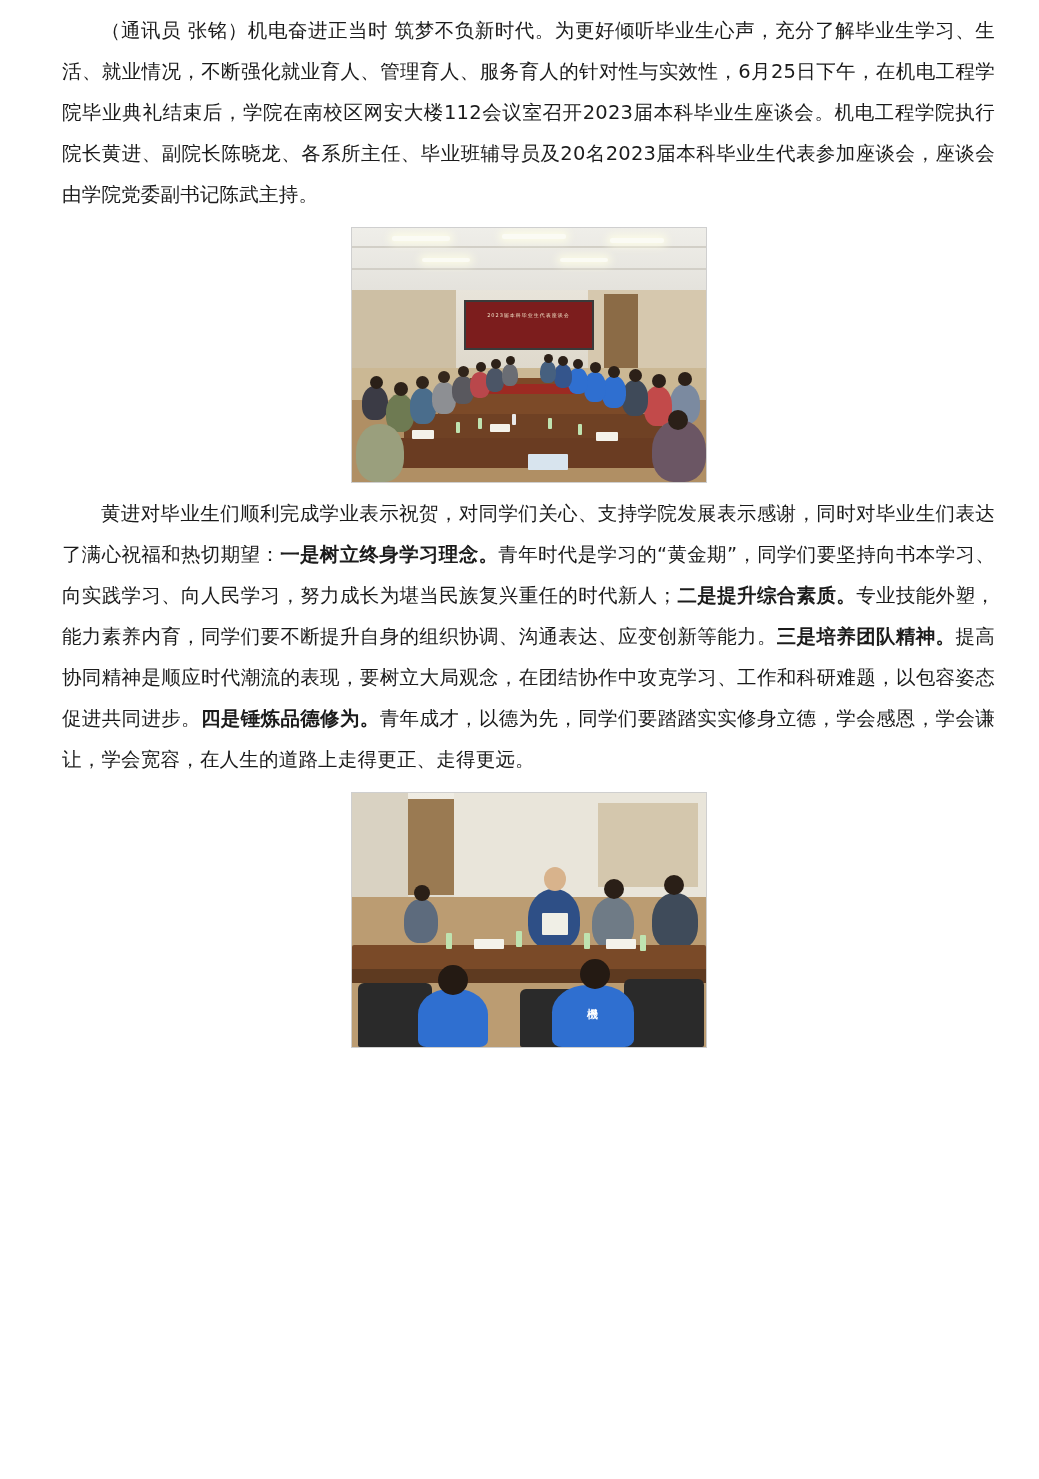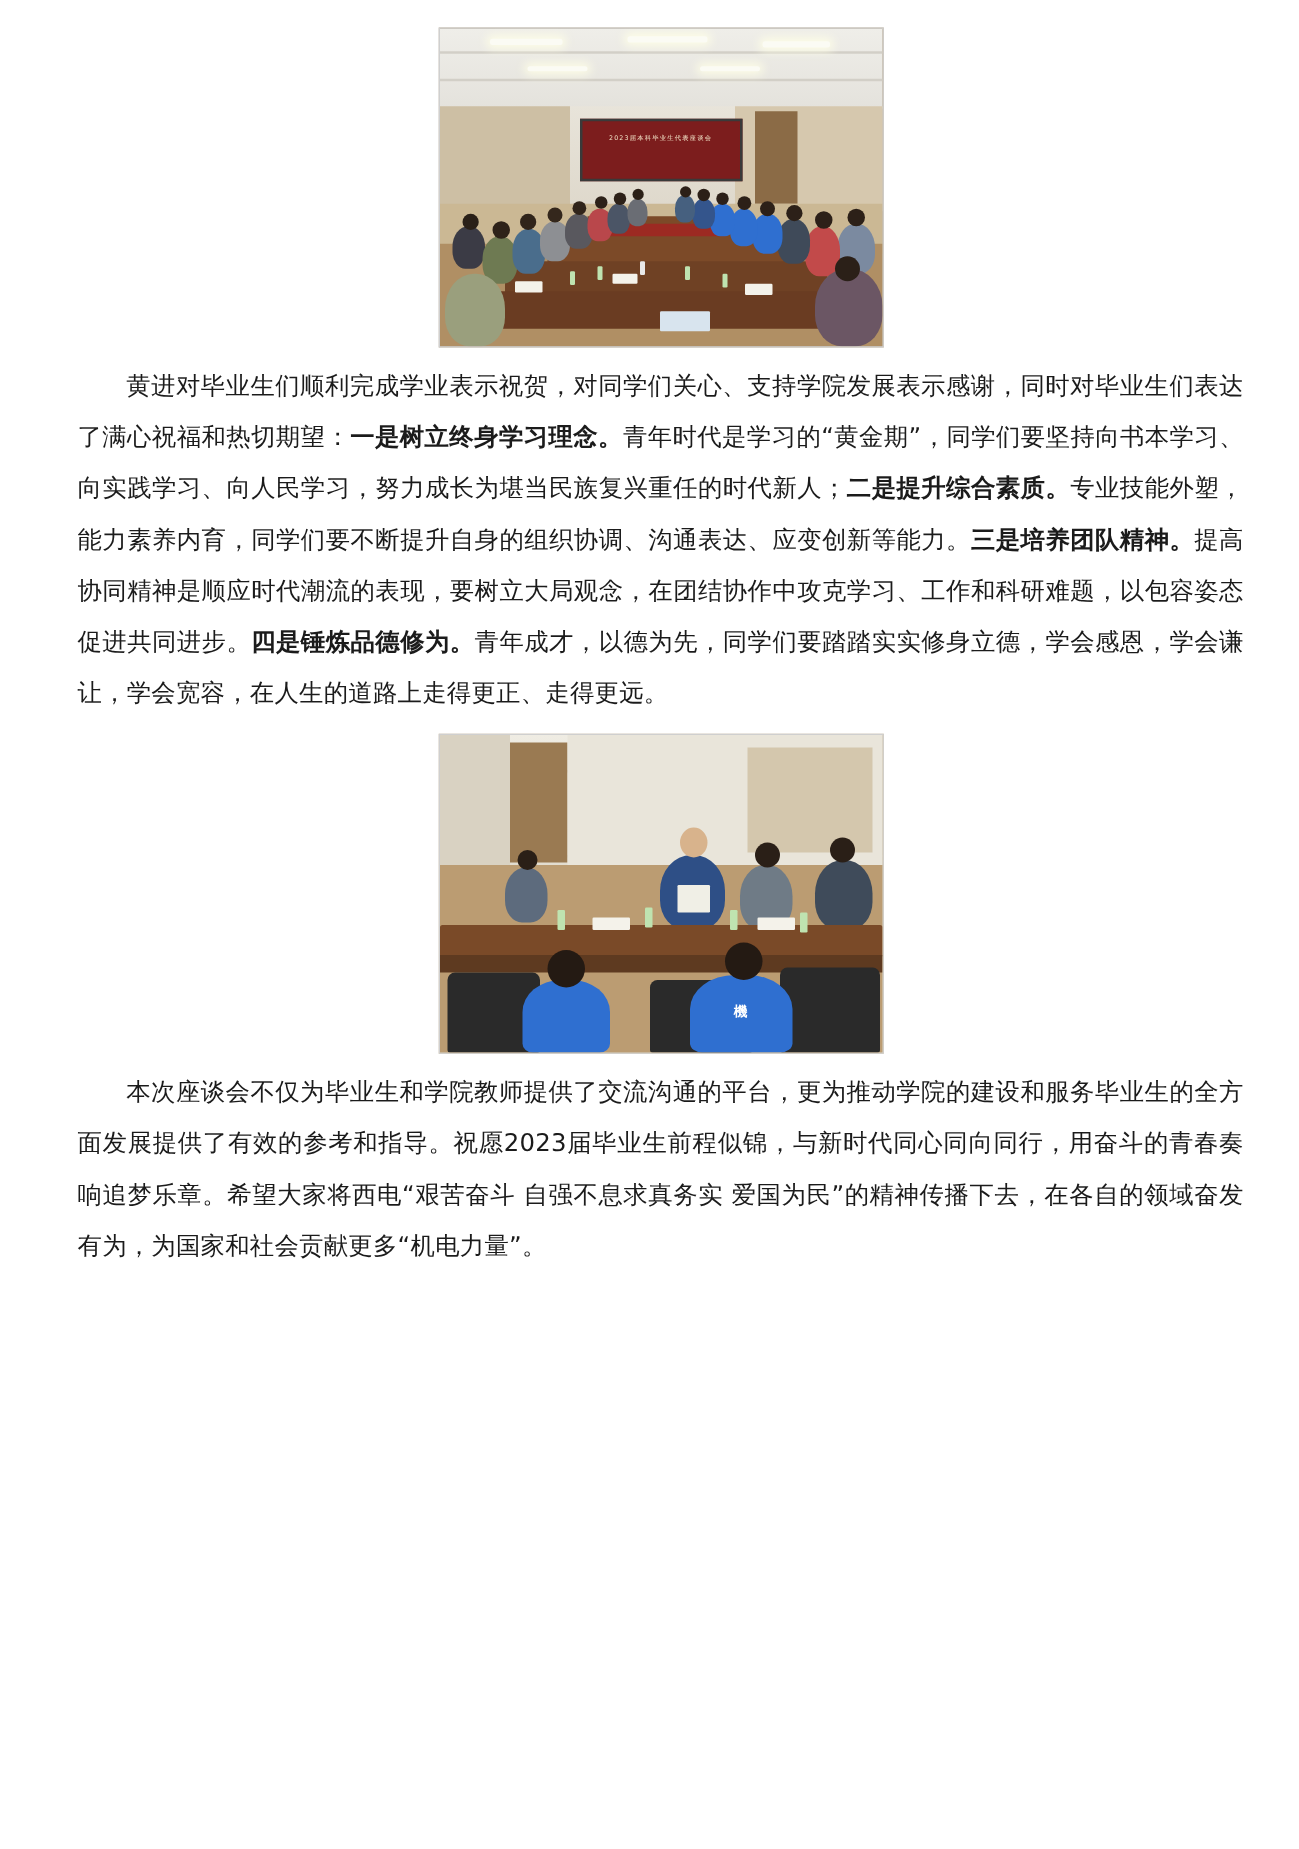--- a/index.html
+++ b/index.html
@@ -145,20 +145,23 @@
     position: absolute; left: 50%; transform: translateX(-50%);
     top: 22px; color: #ffffff; font-size: 11px; font-weight: bold;
     white-space: nowrap;
   }
 </style>
 </head>
 <body>
 
 <div class="page">
 
+  <p class="para indent">
+    <span>（通讯员 张铭）机电奋进正当时 筑梦不负新时代。为更好倾听毕业生心声，充分了解毕业生学习、生活、就业情况，不断强化就业育人、管理育人、服务育人的针对性与实效性，6月25日下午，在机电工程学院毕业典礼结束后，学院在南校区网安大楼112会议室召开2023届本科毕业生座谈会。机电工程学院执行院长黄进、副院长陈晓龙、各系所主任、毕业班辅导员及20名2023届本科毕业生代表参加座谈会，座谈会由学院党委副书记陈武主持。</span>
+  </p>
 
   <div class="figure">
     <div class="photo photo1">
       <div class="p1-ceiling"></div>
       <div class="p1-ceil-line" style="left:0;top:18px;width:100%;"></div>
       <div class="p1-ceil-line" style="left:0;top:40px;width:100%;"></div>
       <div class="p1-light" style="left:40px;top:8px;width:58px;height:5px;"></div>
       <div class="p1-light" style="left:150px;top:6px;width:64px;height:5px;"></div>
       <div class="p1-light" style="left:258px;top:10px;width:54px;height:5px;"></div>
       <div class="p1-light" style="left:70px;top:30px;width:48px;height:4px;"></div>
@@ -281,17 +284,14 @@
       </div>
       <div class="phead" style="left:86px;top:172px;width:30px;height:30px;background:#241a13;"></div>
 
       <div class="blueshirt" style="left:200px;top:192px;width:82px;height:62px;">
         <span class="mark">機</span>
       </div>
       <div class="phead" style="left:228px;top:166px;width:30px;height:30px;background:#241a13;"></div>
     </div>
   </div>
 
-  <p class="para indent">
-    <span>本次座谈会不仅为毕业生和学院教师提供了交流沟通的平台，更为推动学院的建设和服务毕业生的全方面发展提供了有效的参考和指导。祝愿2023届毕业生前程似锦，与新时代同心同向同行，用奋斗的青春奏响追梦乐章。希望大家将西电“艰苦奋斗 自强不息求真务实 爱国为民”的精神传播下去，在各自的领域奋发有为，为国家和社会贡献更多“机电力量”。</span>
-  </p>
 
 </div>
 
 </body></html>

